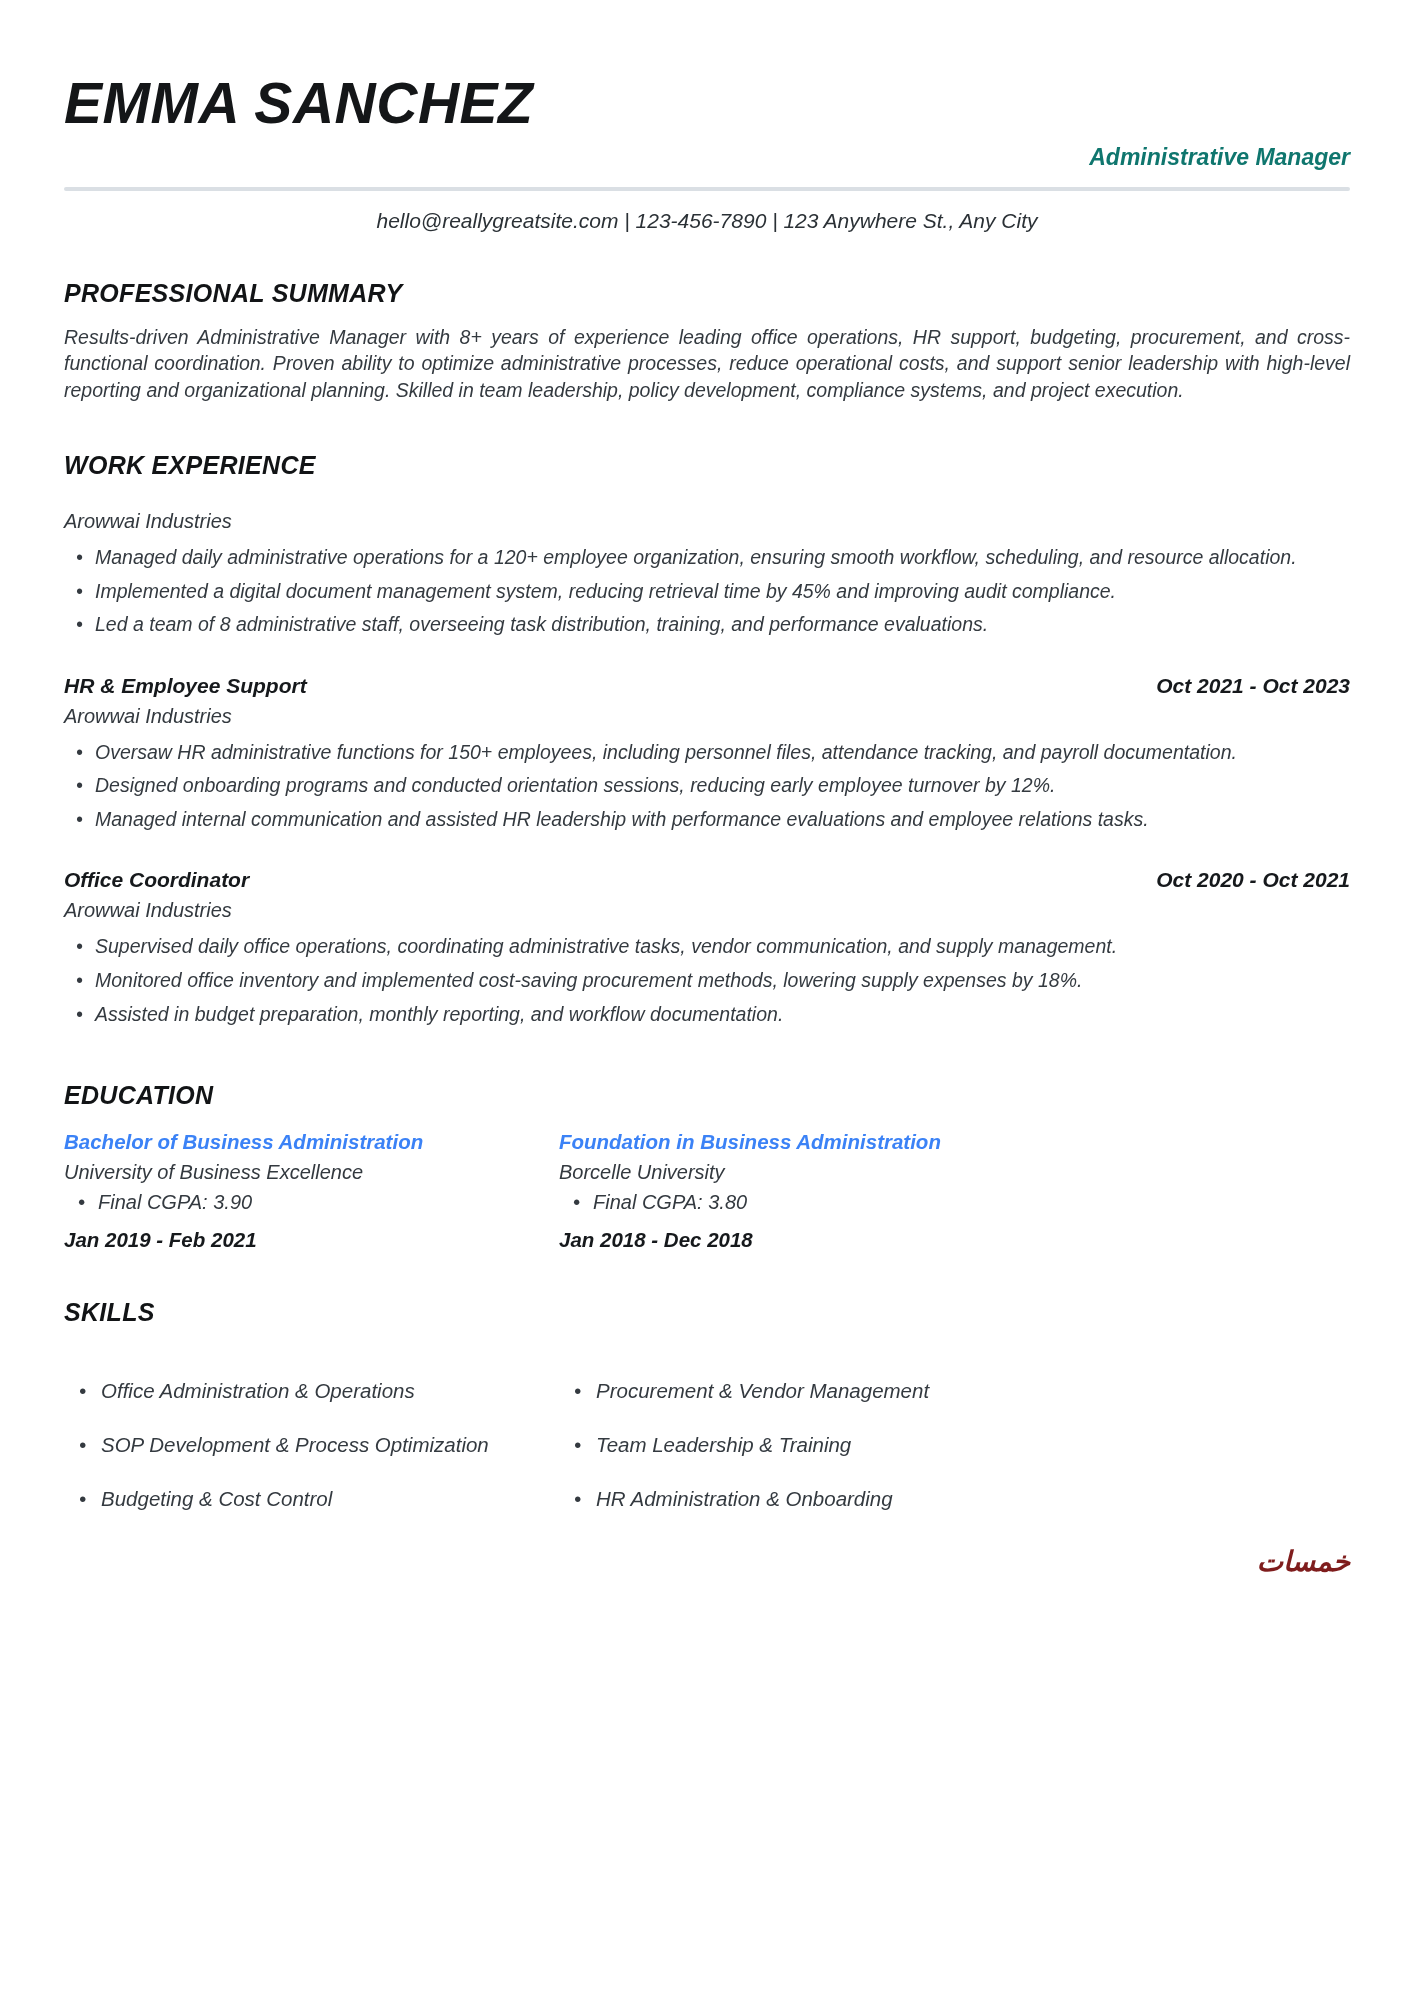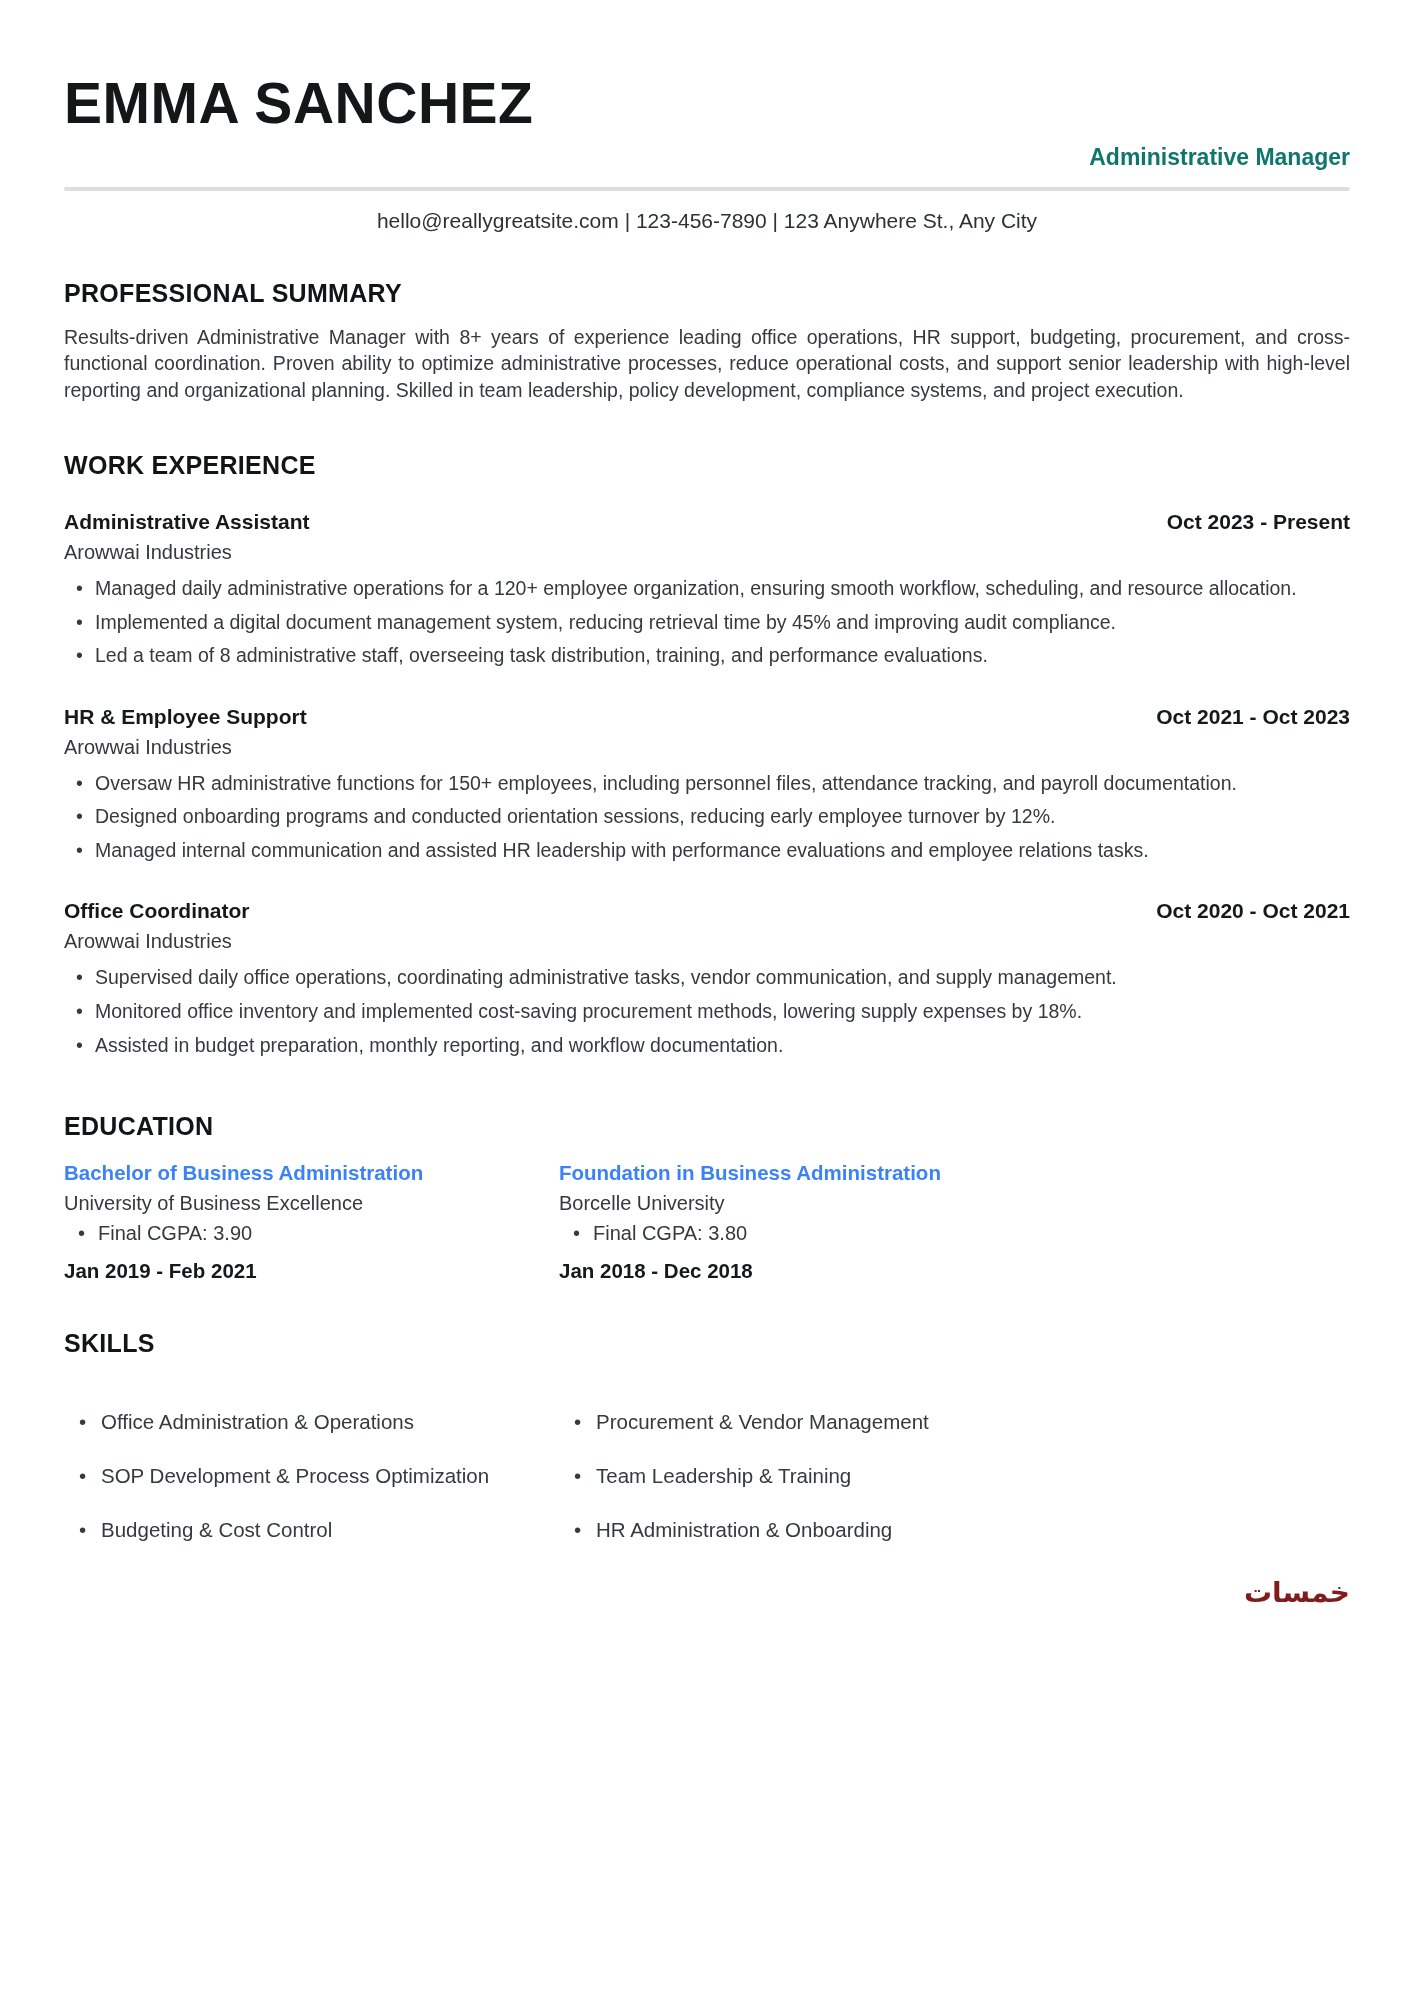--- a/index.html
+++ b/index.html
@@ -10,20 +10,21 @@
     color: #30363c;
     -webkit-font-smoothing: antialiased;
   }
   .page {
     width: 1414px;
     height: 1700px;
     background: #ffffff;
     padding: 74px 64px 0 64px;
     position: relative;
     overflow: hidden;
+    font-style: italic;
   }
 
   
   .name {
     font-size: 57px;
     font-weight: 700;
     color: #141618;
     letter-spacing: 0.5px;
     line-height: 1.05;
   }
@@ -198,24 +199,20 @@
 
   <section class="section-summary">
     <h2 class="section-heading">PROFESSIONAL SUMMARY</h2>
     <p class="summary-text">Results-driven Administrative Manager with 8+ years of experience leading office operations, HR support, budgeting, procurement, and cross-functional coordination. Proven ability to optimize administrative processes, reduce operational costs, and support senior leadership with high-level reporting and organizational planning. Skilled in team leadership, policy development, compliance systems, and project execution.</p>
   </section>
 
   <section class="section-work">
     <h2 class="section-heading">WORK EXPERIENCE</h2>
 
     <article class="job">
-      <div class="job-head">
-        <h3 class="job-title">Administrative Assistant</h3>
-        <div class="job-dates">Oct 2023 - Present</div>
-      </div>
       <div class="job-company">Arowwai Industries</div>
       <ul class="bullets">
         <li>Managed daily administrative operations for a 120+ employee organization, ensuring smooth workflow, scheduling, and resource allocation.</li>
         <li>Implemented a digital document management system, reducing retrieval time by 45% and improving audit compliance.</li>
         <li>Led a team of 8 administrative staff, overseeing task distribution, training, and performance evaluations.</li>
       </ul>
     </article>
 
     <article class="job">
       <div class="job-head">

